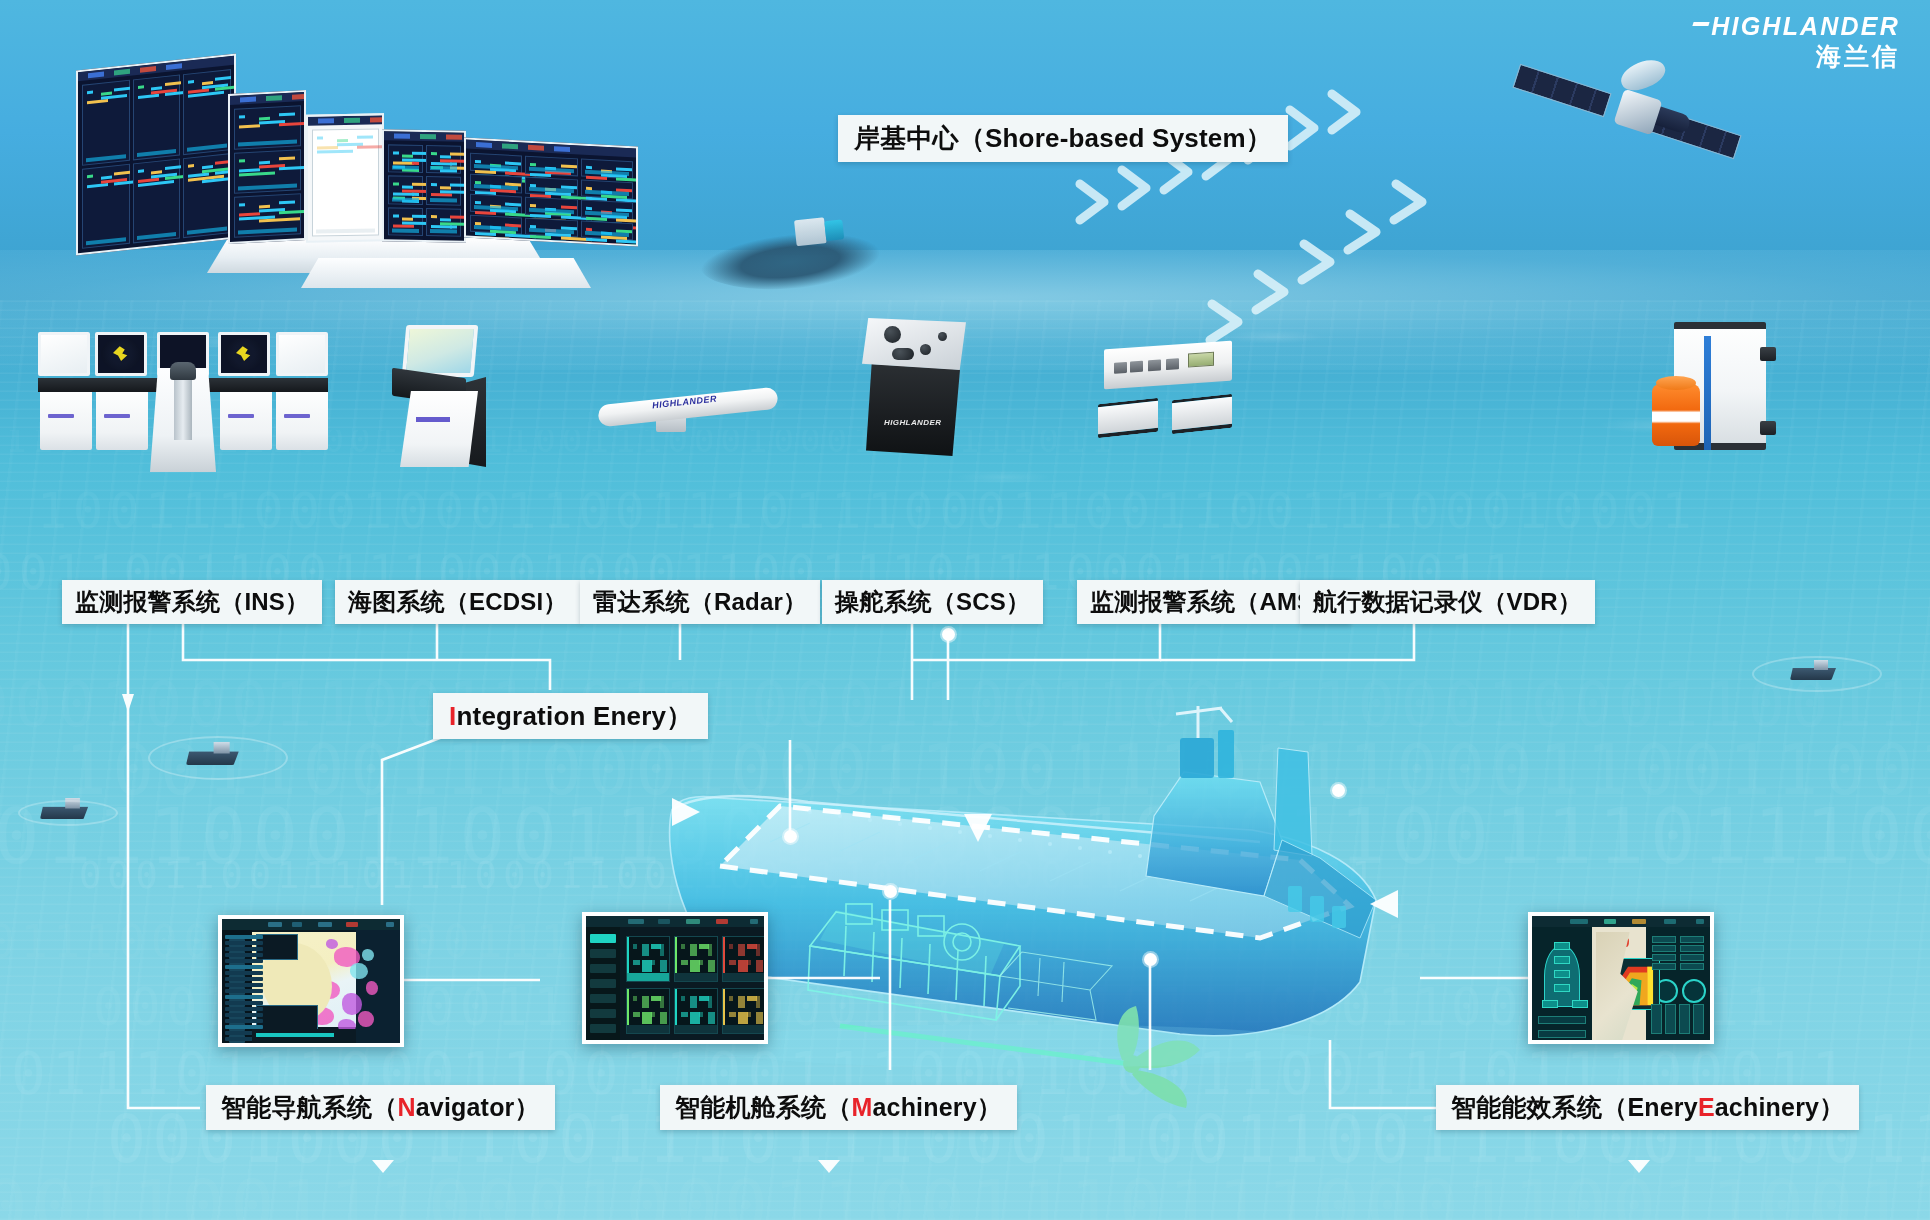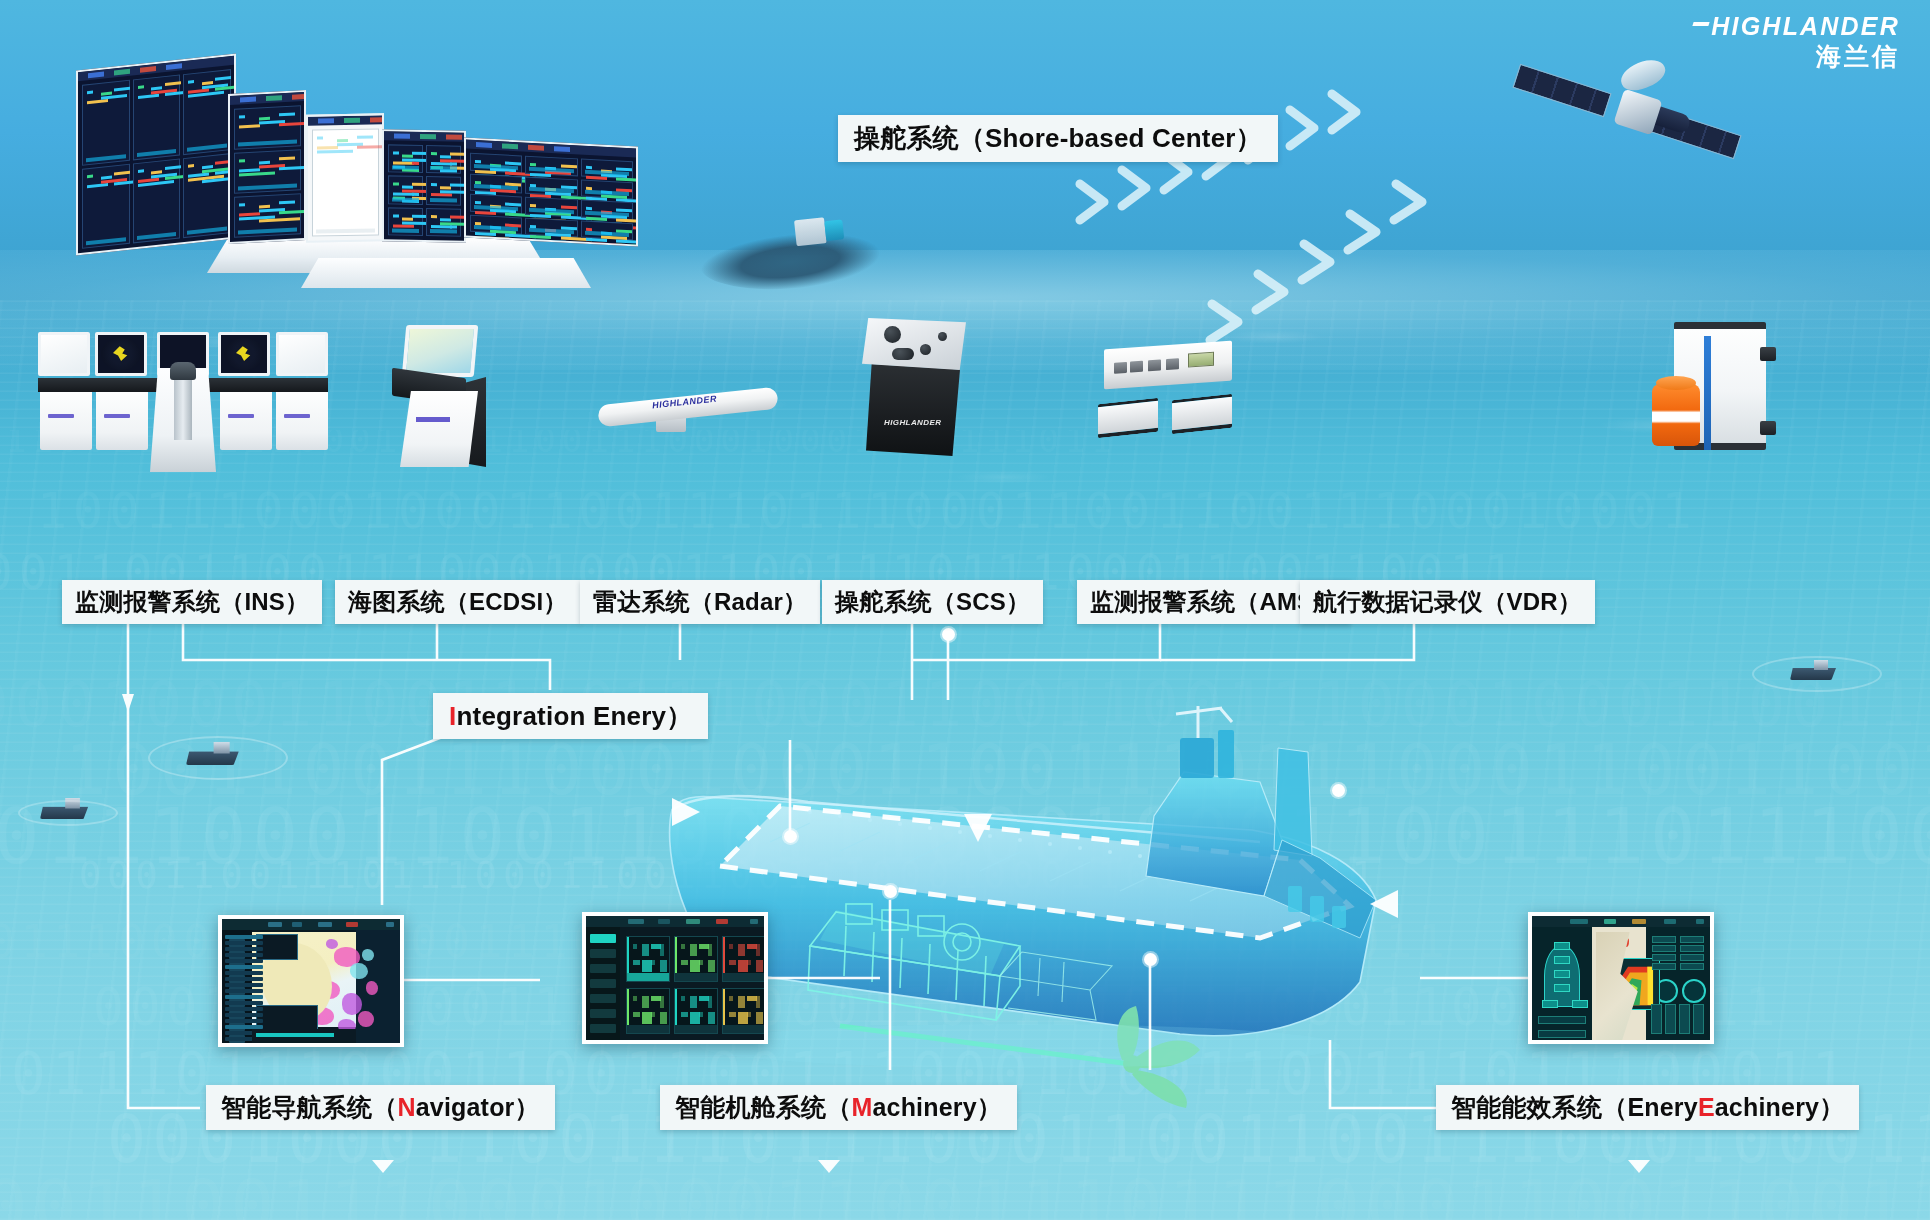--- a/index.html
+++ b/index.html
@@ -1231,21 +1231,21 @@
         <div style="position: absolute; right: 6px; bottom: 6px; width: 11px; height: 30px; background: rgb(12, 74, 80); border: 1px solid rgb(29, 125, 119);"></div>
         <div style="position: absolute; right: 20px; bottom: 6px; width: 11px; height: 30px; background: rgb(12, 74, 80); border: 1px solid rgb(29, 125, 119);"></div>
         <div style="position: absolute; right: 34px; bottom: 6px; width: 11px; height: 30px; background: rgb(12, 74, 80); border: 1px solid rgb(29, 125, 119);"></div>
         <div style="position: absolute; right: 48px; bottom: 6px; width: 11px; height: 30px; background: rgb(12, 74, 80); border: 1px solid rgb(29, 125, 119);"></div>
         <div style="position: absolute; left: 90px; top: 22px; width: 7px; height: 9px; background: rgb(224, 64, 46); border-radius: 50% / 60% 60% 100% 100%;"></div>
         <div style="position: absolute; left: 64px; top: 16px; width: 58px; height: 110px; background: linear-gradient(135deg, rgb(217, 210, 182) 0%, rgb(232, 227, 207) 55%, rgb(207, 216, 196) 100%); clip-path: polygon(0px 0px, 58% 0px, 42% 38%, 72% 54%, 44% 100%, 0px 100%);"></div>
       </div>
   </div>
 
   <div class="chip shore">
-    <span>操舵系统（Shore-based Center）</span>
+    <span>岸基中心（Shore-based System）</span>
   </div>
 
   <div id="equip-labels">
       <div class="chip r1" style="left: 62px;">
         <span>监测报警系统（INS）</span>
       </div>
       <div class="chip r1" style="left: 335px;">
         <span>海图系统（ECDSI）</span>
       </div>
       <div class="chip r1" style="left: 580px;">

